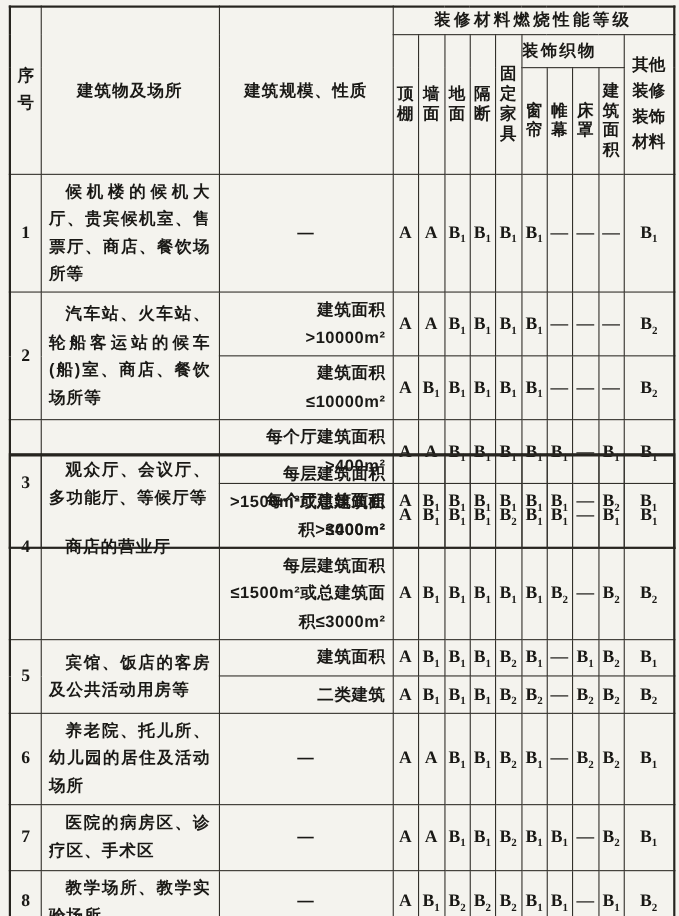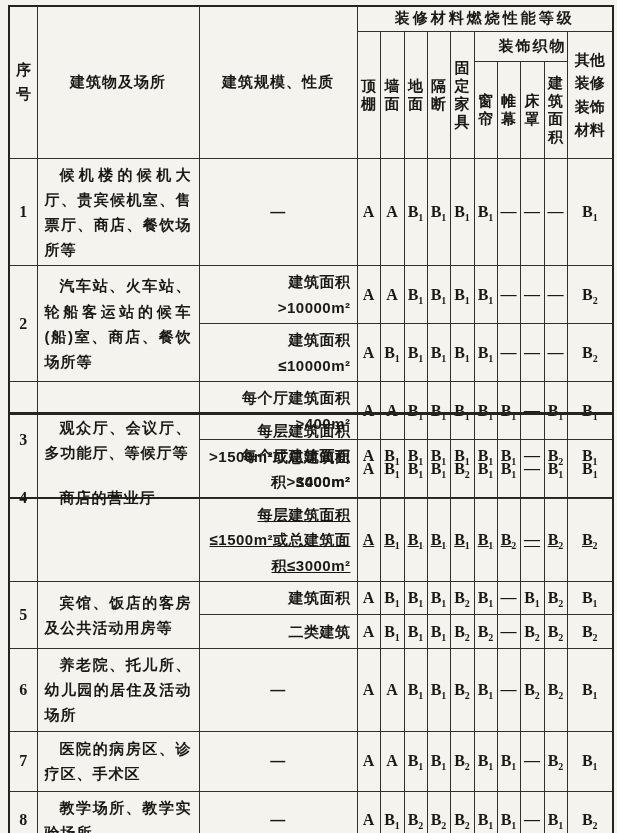--- a/index.html
+++ b/index.html
@@ -34,21 +34,21 @@
     overflow: hidden;
     font-size: 15px;
     padding: 0;
   }
 
   
   tr.hr-a { height: 25px; }
   tr.hr-b { height: 30px; }
   tr.hr-c { height: 75px; }
   th.h-group  { letter-spacing: 3px; text-align: center; }
-  th.h-fabric { letter-spacing: 2px; text-align: right; }
+  th.h-fabric { letter-spacing: 2px; text-align: left; }
   th.h-plain  { text-align: center; letter-spacing: 1px; font-family: Liberation Serif, serif; }
   th.h-no     { word-break: break-all; line-height: 1.6; padding: 0 6px; text-align: center; }
   th.vert     { word-break: break-all; line-height: 1.2; padding: 12px 1px; text-align: center; letter-spacing: 0; }
   th.h-other  { word-break: break-all; line-height: 1.55; padding: 0 7px; text-align: center; letter-spacing: 0; }
 
   
   td.cell-no {
     text-align: center;
     font-family: "Liberation Serif", serif;
     font-size: 16px;
@@ -219,21 +219,21 @@
           <td class="cell-grade">B<sub>1</sub></td>
           <td class="cell-grade">B<sub>1</sub></td>
           <td class="cell-grade">B<sub>1</sub></td>
           <td class="cell-grade">B<sub>1</sub></td>
           <td class="cell-grade">B<sub>1</sub></td>
           <td class="cell-grade">B<sub>1</sub></td>
           <td class="cell-grade">—</td>
           <td class="cell-grade">B<sub>2</sub></td>
           <td class="cell-grade">B<sub>1</sub></td>
         </tr>
-        <tr style="height: 81px; text-decoration: underline;">
+        <tr style="height: 81px;">
           <td class="cell-scale">每层建筑面积≤1500m²或总建筑面积≤3000m²</td>
           <td class="cell-grade">A</td>
           <td class="cell-grade">B<sub>1</sub></td>
           <td class="cell-grade">B<sub>1</sub></td>
           <td class="cell-grade">B<sub>1</sub></td>
           <td class="cell-grade">B<sub>1</sub></td>
           <td class="cell-grade">B<sub>1</sub></td>
           <td class="cell-grade">B<sub>2</sub></td>
           <td class="cell-grade">—</td>
           <td class="cell-grade">B<sub>2</sub></td>

